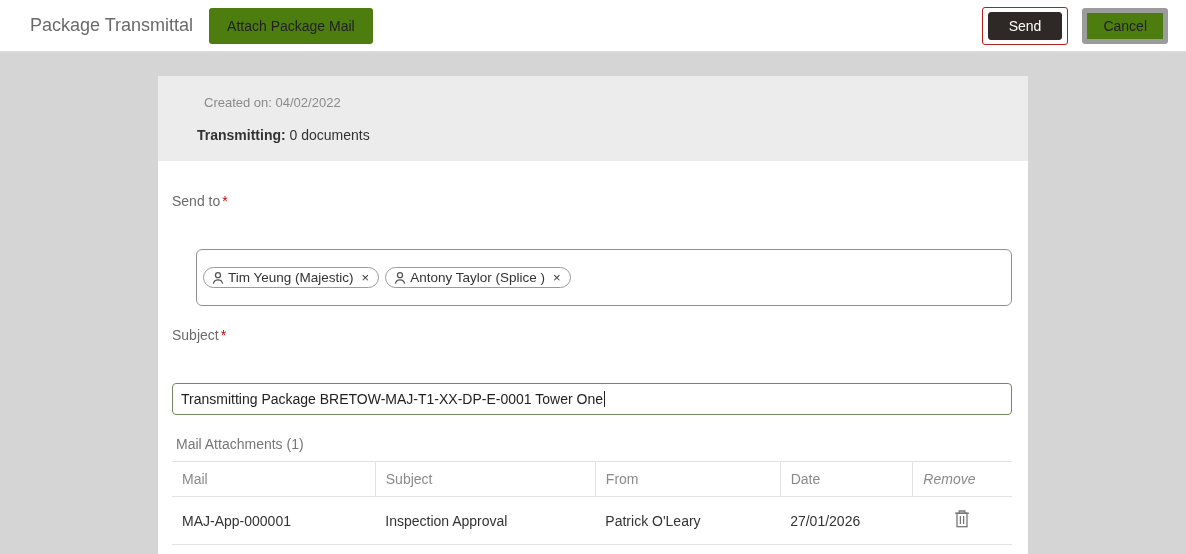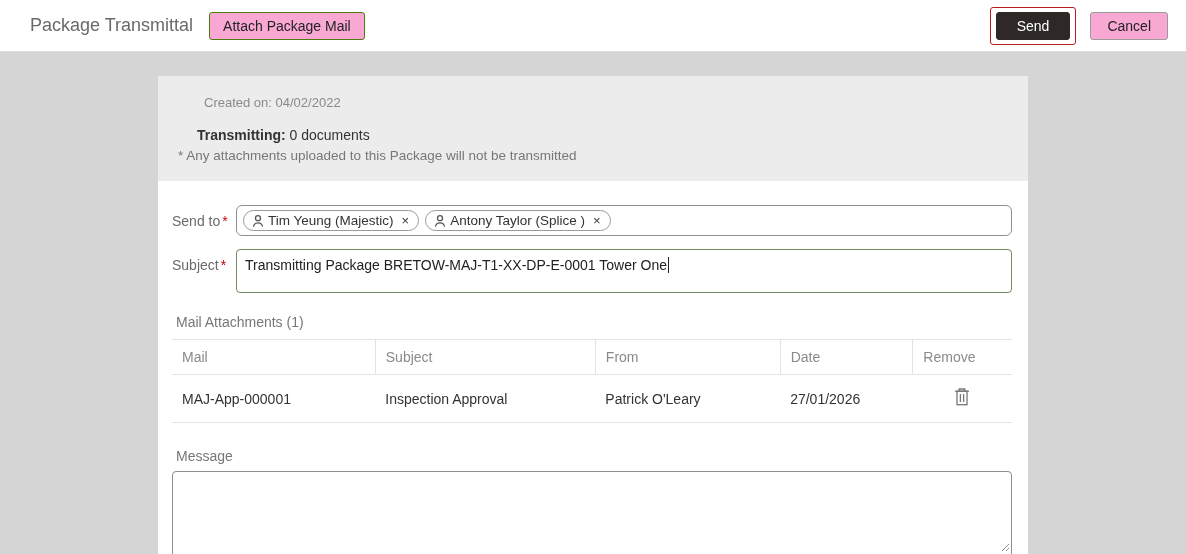--- a/index.html
+++ b/index.html
@@ -22,23 +22,23 @@
   .page-title {
     font-size: 18px;
     color: #6a6a6a;
     font-weight: normal;
     margin-right: 16px;
     white-space: nowrap;
   }
   .btn {
     font-family: "Liberation Sans", sans-serif;
     font-size: 14px;
-    background: #f9a8d4;
+    background: #4d7c0f;
     color: #222;
-    border: 1px solid #4d7c0f;
+    border: 5px solid #4d7c0f;
     border-radius: 3px;
     padding: 5px 13px;
     cursor: pointer;
     white-space: nowrap;
   }
   .topbar-spacer { flex: 1; }
   .send-highlight {
     border: 1px solid #b91c1c;
     border-radius: 3px;
     padding: 4px 5px;
@@ -87,42 +87,43 @@
     font-size: 13.5px;
     color: #777;
   }
 
   .card-body {
     background: #ffffff;
     padding: 24px 16px 28px 14px;
   }
 
   
-  .field-row { display: flex; margin-bottom: 13px; }
+  .field-row { display: flex; margin-bottom: 13px; flex-direction: column; }
   .field-label {
     width: 64px;
     flex: 0 0 64px;
     padding-top: 8px;
     font-size: 14px;
     color: #6b6b6b;
     white-space: nowrap;
   }
   .req { color: #cc0000; margin-left: 2px; }
 
   .sendto-box {
     flex: 1;
     min-height: 31px;
     border: 1px solid #8f8f8f;
     border-radius: 6px;
     background: #fff;
     display: flex;
     align-items: flex-start;
     gap: 6px;
-    padding: 4px 6px;
+    padding: 17px 6px;
     cursor: text;
+    margin-left: 24px;
   }
   .chip {
     display: inline-flex;
     align-items: center;
     gap: 3px;
     border: 1px solid #9a9a9a;
     border-radius: 12px;
     padding: 2px 9px 2px 7px;
     font-size: 13.5px;
     color: #333;
@@ -174,21 +175,21 @@
   }
   table.attachments thead th {
     text-align: left;
     font-weight: normal;
     color: #8a8a8a;
     padding: 9px 10px;
     border-top: 1px solid #e3e3e3;
     border-bottom: 1px solid #e3e3e3;
     border-right: 1px solid #e3e3e3;
   }
-  table.attachments thead th:last-child { border-right: none; }
+  table.attachments thead th:last-child { border-right: none; font-style: italic; }
   table.attachments tbody td {
     color: #333;
     padding: 13px 10px;
     border-bottom: 1px solid #e3e3e3;
   }
   td.remove-cell, .col-remove-icon { text-align: center; }
   .trash-btn {
     background: none;
     border: none;
     cursor: pointer;
@@ -232,21 +233,20 @@
     <button class="btn btn-send">Send</button>
   </span>
   <button class="btn btn-cancel">Cancel</button>
 </div>
 
 <div class="card">
 
   <div class="card-header">
     <div class="pkg-created">Created on: 04/02/2022</div>
     <div class="pkg-transmitting"><b>Transmitting:</b><span> 0 documents</span></div>
-    <div class="pkg-note">* Any attachments uploaded to this Package will not be transmitted</div>
   </div>
 
   <div class="card-body">
 
     <div class="field-row">
       <div class="field-label"><span>Send to</span><span class="req">*</span></div>
       <div class="sendto-box">
         <span class="chip">
           <span style="line-height:0;">
             <svg width="14" height="14" viewBox="0 0 14 14" fill="none" stroke="#555" stroke-width="1.3">

